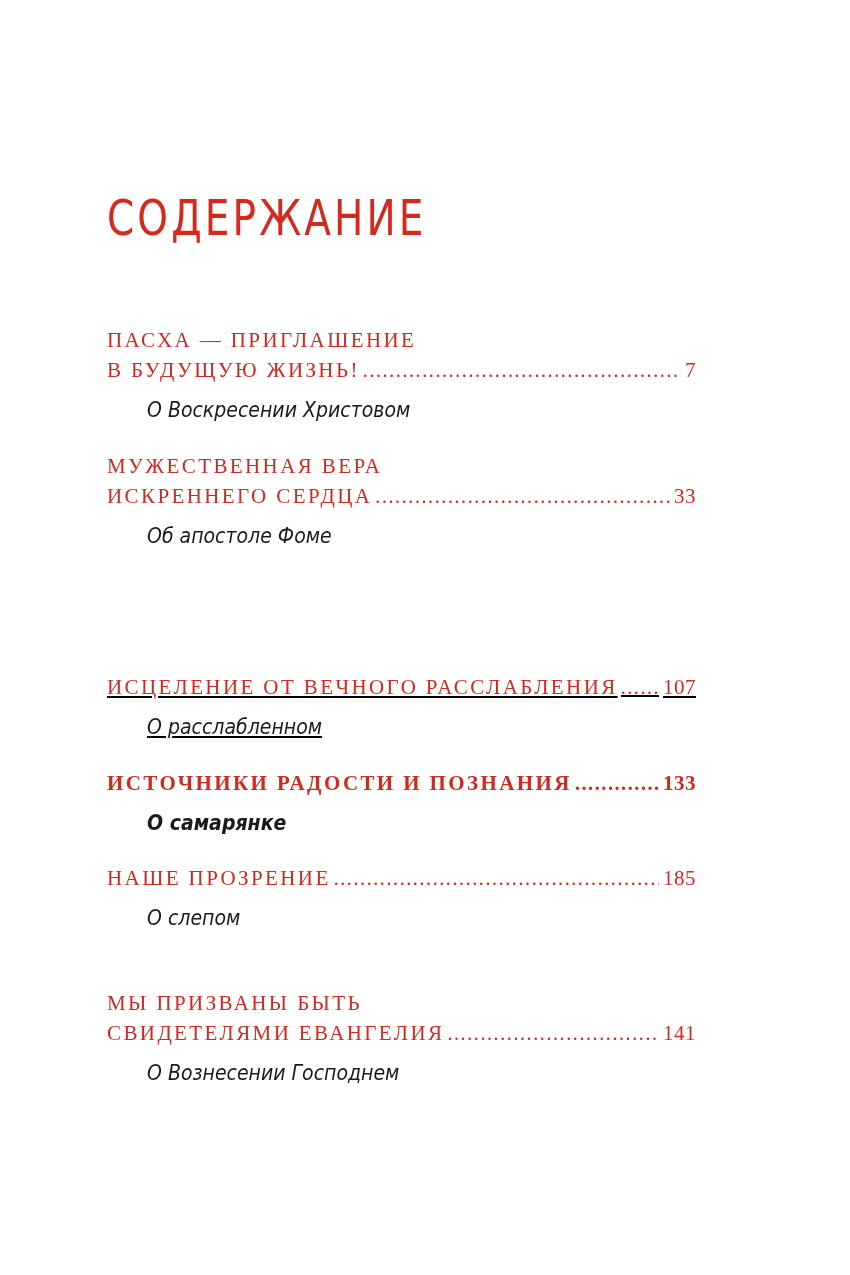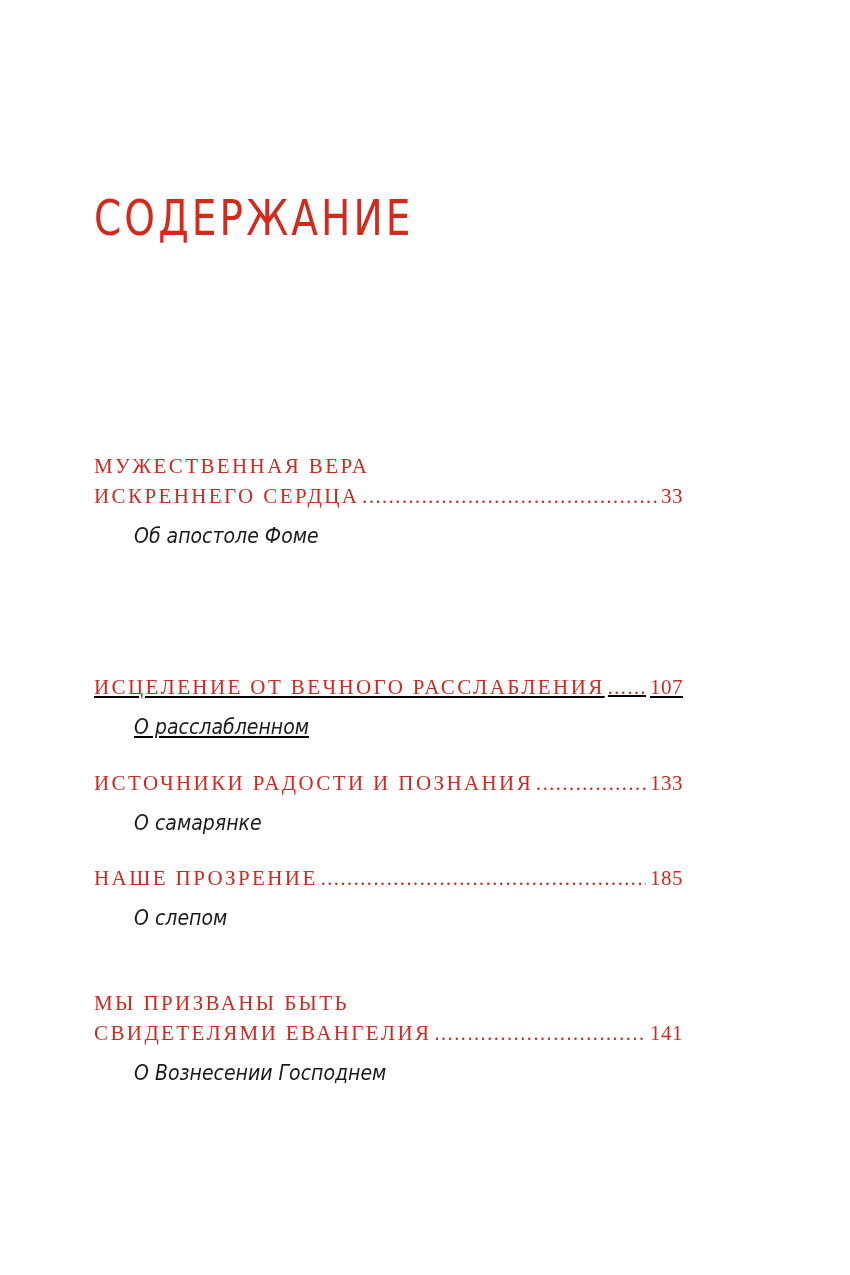--- a/index.html
+++ b/index.html
@@ -8,21 +8,21 @@
       background: #ffffff;
     }
     body {
       width: 850px;
       height: 1275px;
       position: relative;
       overflow: hidden;
     }
     .page {
       position: absolute;
-      left: 0;
+      left: 13px;
       top: 0;
       width: 759px;
       height: 1275px;
     }
     .toc-title {
       position: absolute;
       left: 94px;
       top: 188px;
       font-family: "DejaVu Sans", sans-serif;
       font-size: 50px;
@@ -81,20 +81,31 @@
       white-space: nowrap;
     }
   </style>
 </head>
 <body>
 
 <div class="page">
 
   <h1 class="toc-title">СОДЕРЖАНИЕ</h1>
 
+  <div class="entry" style="top:325px;">
+    <div class="heading-line">
+      <span class="heading-text">ПАСХА — ПРИГЛАШЕНИЕ</span>
+    </div>
+    <div class="heading-line">
+      <span class="heading-text">В БУДУЩУЮ ЖИЗНЬ!</span>
+      <span class="leader"></span>
+      <span class="page-num">7</span>
+    </div>
+    <div class="subtitle">О Воскресении Христовом</div>
+  </div>
 
   <div class="entry" style="top:451px;">
     <div class="heading-line">
       <span class="heading-text">МУЖЕСТВЕННАЯ ВЕРА</span>
     </div>
     <div class="heading-line">
       <span class="heading-text">ИСКРЕННЕГО СЕРДЦА</span>
       <span class="leader"></span>
       <span class="page-num">33</span>
     </div>
@@ -104,21 +115,21 @@
 
   <div class="entry" style="top:672px;text-decoration:underline;">
     <div class="heading-line">
       <span class="heading-text">ИСЦЕЛЕНИЕ ОТ ВЕЧНОГО РАССЛАБЛЕНИЯ</span>
       <span class="leader"></span>
       <span class="page-num">107</span>
     </div>
     <div class="subtitle">О расслабленном</div>
   </div>
 
-  <div class="entry" style="top:768px;">
+  <div class="entry" style="top:768px;font-weight:bold;">
     <div class="heading-line">
       <span class="heading-text">ИСТОЧНИКИ РАДОСТИ И ПОЗНАНИЯ</span>
       <span class="leader"></span>
       <span class="page-num">133</span>
     </div>
     <div class="subtitle">О самарянке</div>
   </div>
 
   <div class="entry" style="top:863px;">
     <div class="heading-line">

